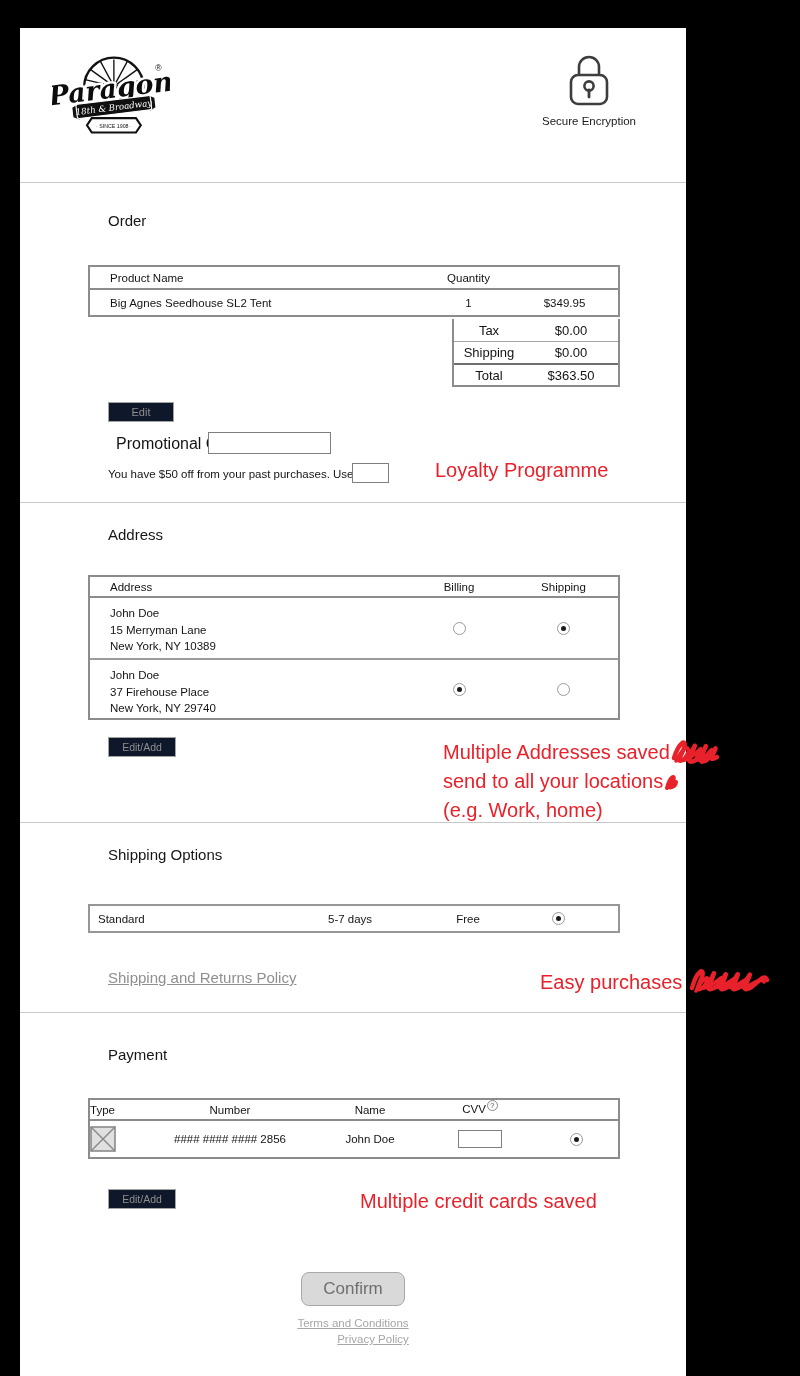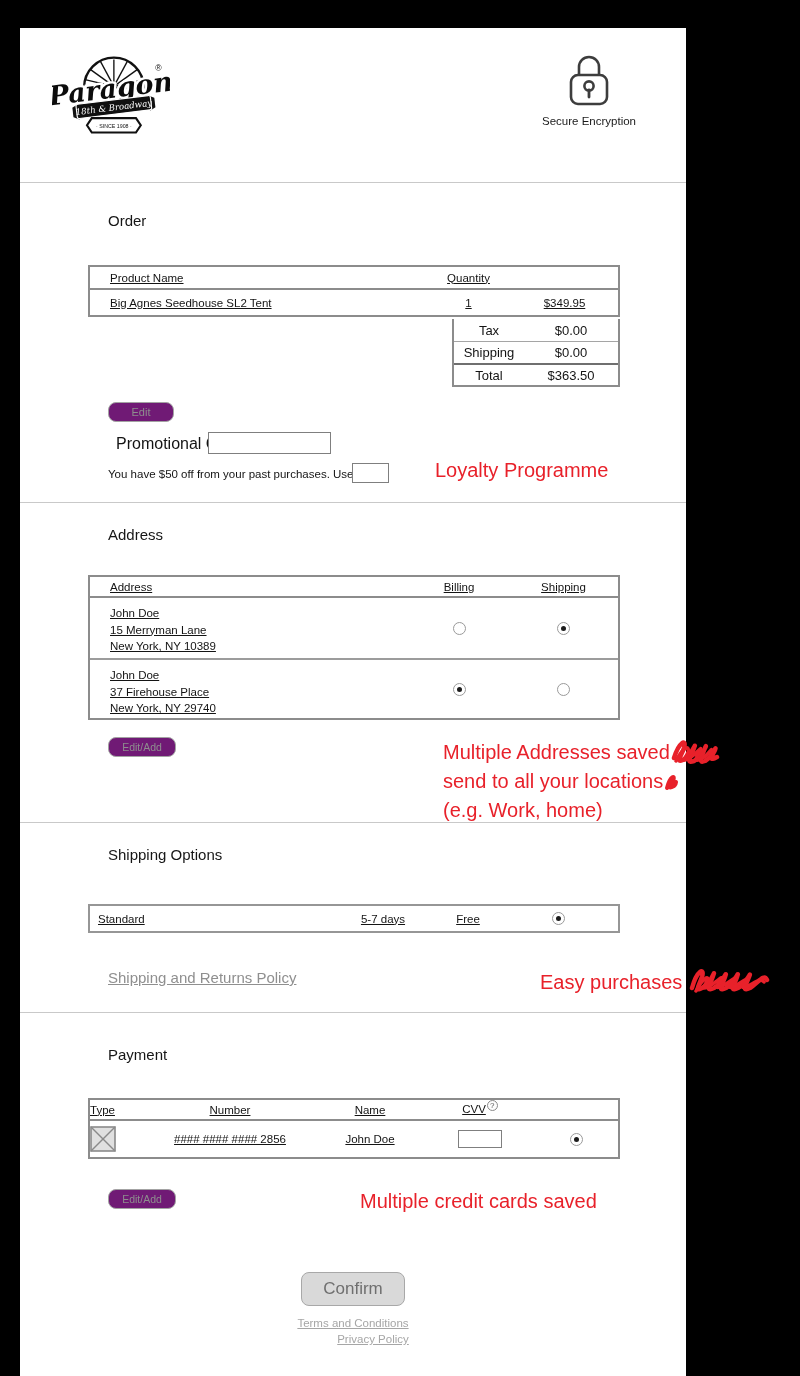--- a/index.html
+++ b/index.html
@@ -4,21 +4,21 @@
 <style>
   * { box-sizing: border-box; margin: 0; padding: 0; }
   html,body { width: 800px; height: 1376px; }
   body { background: #000; position: relative; font-family: "Liberation Sans", sans-serif; color: #141414; }
   #page { position: absolute; left: 20px; top: 28px; width: 666px; height: 1348px; background: #fff; }
   .abs { position: absolute; }
   .divider { position: absolute; left: 0; width: 666px; height: 1px; background: #c9c9c9; }
   .sec-title { position: absolute; font-size: 15px; color: #161616; }
 
   
-  .wtable { position: absolute; width: 532px; left: 68px; border: 2px solid #8c8c8c; background: #fff; font-size: 11.5px; text-decoration: underline; }
+  .wtable { position: absolute; width: 532px; left: 68px; border: 2px solid #8c8c8c; background: #fff; font-size: 11.5px; }
   .frow { display: flex; align-items: center; }
   .hrow { height: 23px; border-bottom: 2px solid #8c8c8c; }
   .col-product { flex: 1; padding-left: 20px; }
   .col-qty { width: 85px; text-align: center; }
   .col-price { width: 107px; text-align: center; }
   .orow { height: 25px; }
 
   #totals-table { position: absolute; left: 432px; top: 291px; width: 168px; border: 2px solid #8c8c8c; border-top: none; background:#fff; font-size: 13px; }
   .trow { height: 22px; display: flex; align-items: center; }
   .trow + .trow { border-top: 1px solid #a5a5a5; }
@@ -34,38 +34,38 @@
   .addr-cell { flex: 1; padding-left: 20px; padding-top: 7px; line-height: 16.5px; }
   .col-b { width: 100px; text-align: center; align-self: center; }
   .col-s { width: 109px; text-align: center; align-self: center; }
   #address-table .hrow .col-b, #address-table .hrow .col-s { align-self: auto; }
 
   
   #ship-table { top: 876px; border-color: #969696; }
   .srow { height: 25px; display: flex; align-items: center; }
   .srow.alt { background: #e3e3e3; border-top: 2px solid #aaaaaa; height: 26px; }
   .col-method { flex: 1; padding-left: 8px; }
-  .col-time { width: 110px; text-align: center; }
+  .col-time { width: 110px; }
   .col-cost { width: 60px; text-align: center; }
   .col-radio { width: 120px; text-align: center; }
 
   
   #pay-table { top: 1070px; }
   #pay-table .hrow { height: 21px; }
   .prow { height: 36px; display: flex; align-items: center; }
   .col-type { width: 55px; }
   .col-number { width: 170px; text-align: center; }
   .col-name { width: 110px; text-align: center; }
   .col-cvv { width: 110px; text-align: center; }
   .col-pradio { flex: 1; text-align: center; }
 
   .radio { width: 13px; height: 13px; border: 1px solid #9a9a9a; border-radius: 50%; background: #fff; position: relative; display: inline-block; vertical-align: middle; cursor: pointer; }
   .radio.on::after { content: ""; position: absolute; left: 3px; top: 3px; width: 5px; height: 5px; border-radius: 50%; background: #1c1c1c; }
 
-  .pill { position: absolute; background: #701a75; border: 1px solid #a3a3a3; border-radius: 8px; color: #8e8e8e; font-size: 11px; display: flex; align-items: center; justify-content: center; font-family: "Liberation Sans", sans-serif; cursor: pointer; }
+  .pill { position: absolute; background: #0f172a; border: 1px solid #a3a3a3; border-radius: 0; color: #8e8e8e; font-size: 11px; display: flex; align-items: center; justify-content: center; font-family: "Liberation Sans", sans-serif; cursor: pointer; }
   .inputbox { position: absolute; border: 1px solid #7f7f7f; background: #fff; font-size: 11px; padding: 0 4px; font-family: "Liberation Sans", sans-serif; }
 
   .annot { position: absolute; font-size: 20px; white-space: nowrap; }
   .annot svg { vertical-align: -7px; }
 
   .link { color: #8f8f8f; text-decoration: underline; cursor: pointer; }
   #policy-link { position: absolute; left: 88px; top: 941px; font-size: 15px; }
   #terms-link, #privacy-link { position: absolute; left: 0; width: 666px; text-align: center; font-size: 11.5px; }
   #terms-link { top: 1289px; }
   #privacy-link { top: 1305px; margin-left: 20px; }

